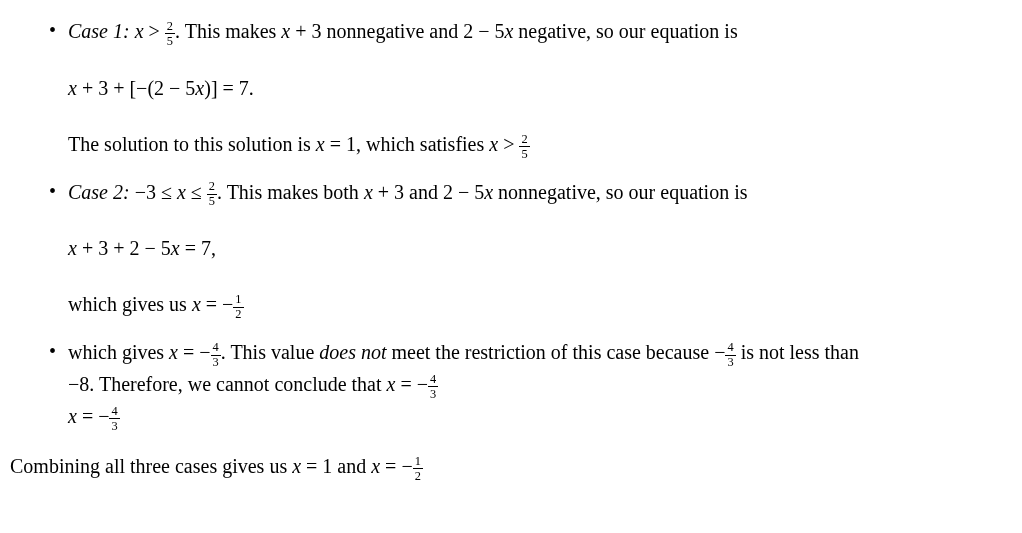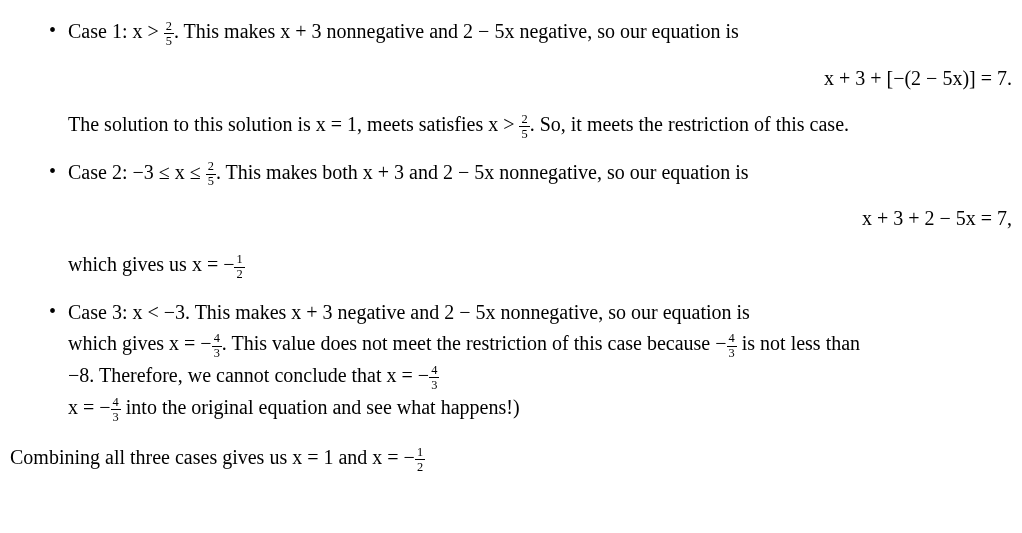--- a/index.html
+++ b/index.html
@@ -26,33 +26,33 @@
     position: relative;
     line-height: 31px;
   }
   .bullet {
     position: absolute;
     left: -19px;
     top: -1px;
     font-size: 20px;
   }
   .equation {
-    text-align: right;
+    text-align: left;
     line-height: 31px;
-    margin: 15px 0;
+    margin: 25px 0;
   }
   .after .line {
     line-height: 31px;
   }
   .conclusion {
     margin-left: 0;
     margin-top: 18px;
     line-height: 31px;
   }
-  .it { }
+  .it { font-style: italic; }
   .frac {
     display: inline-block;
     vertical-align: -0.55em;
     text-align: center;
     font-size: 0.62em;
     line-height: 1.05;
     font-style: normal;
   }
   .fnum {
     display: block;
@@ -69,42 +69,41 @@
 
 <div class="page">
 
   <div class="case">
     <div class="head">
       <span class="bullet">•</span>
       <span class="head-text"><span class="it">Case 1: </span><span class="it">x</span><span> &gt; </span><span class="frac"><span class="fnum">2</span><span class="fden">5</span></span><span>.  This makes </span><span class="it">x</span><span> + 3 nonnegative and 2 − 5</span><span class="it">x</span><span> negative, so our equation is</span></span>
     </div>
     <div class="equation"><span class="it">x</span><span> + 3 + [−(2 − 5</span><span class="it">x</span><span>)] = 7.</span></div>
     <div class="after">
-        <div class="line"><span>The solution to this solution is </span><span class="it">x</span><span> = 1, meets satisfies </span><span class="it">x</span><span> &gt; </span><span class="frac"><span class="fnum">2</span><span class="fden">5</span></span><span>.  So, it meets the restriction of this case.</span></div>
+        <div class="line"><span>The solution to this solution is </span><span class="it">x</span><span> = 1, which satisfies </span><span class="it">x</span><span> &gt; </span><span class="frac"><span class="fnum">2</span><span class="fden">5</span></span></div>
       </div>
   </div>
 
   <div class="case">
     <div class="head">
       <span class="bullet">•</span>
       <span class="head-text"><span class="it">Case 2: </span><span>−3 ≤ </span><span class="it">x</span><span> ≤ </span><span class="frac"><span class="fnum">2</span><span class="fden">5</span></span><span>.  This makes both </span><span class="it">x</span><span> + 3 and 2 − 5</span><span class="it">x</span><span> nonnegative, so our equation is</span></span>
     </div>
     <div class="equation"><span class="it">x</span><span> + 3 + 2 − 5</span><span class="it">x</span><span> = 7,</span></div>
     <div class="after">
         <div class="line"><span>which gives us </span><span class="it">x</span><span> = −</span><span class="frac"><span class="fnum">1</span><span class="fden">2</span></span></div>
       </div>
   </div>
 
   <div class="case">
     <div class="head">
       <span class="bullet">•</span>
-      <span class="head-text"><span class="it">Case 3: </span><span class="it">x</span><span> &lt; −3.  This makes </span><span class="it">x</span><span> + 3 negative and 2 − 5</span><span class="it">x</span><span> nonnegative, so our equation is</span></span>
     </div>
     <div class="after">
         <div class="line"><span>which gives </span><span class="it">x</span><span> = −</span><span class="frac"><span class="fnum">4</span><span class="fden">3</span></span><span>.  This value </span><span class="it">does not</span><span> meet the restriction of this case because −</span><span class="frac"><span class="fnum">4</span><span class="fden">3</span></span><span> is not less than</span></div>
         <div class="line"><span>−8.  Therefore, we cannot conclude that </span><span class="it">x</span><span> = −</span><span class="frac"><span class="fnum">4</span><span class="fden">3</span></span></div>
-        <div class="line"><span class="it">x</span><span> = −</span><span class="frac"><span class="fnum">4</span><span class="fden">3</span></span><span> into the original equation and see what happens!)</span></div>
+        <div class="line"><span class="it">x</span><span> = −</span><span class="frac"><span class="fnum">4</span><span class="fden">3</span></span></div>
       </div>
   </div>
 
   <div class="conclusion"><span>Combining all three cases gives us </span><span class="it">x</span><span> = 1 and </span><span class="it">x</span><span> = −</span><span class="frac"><span class="fnum">1</span><span class="fden">2</span></span></div>
 
 </div>
 
 </body></html>

